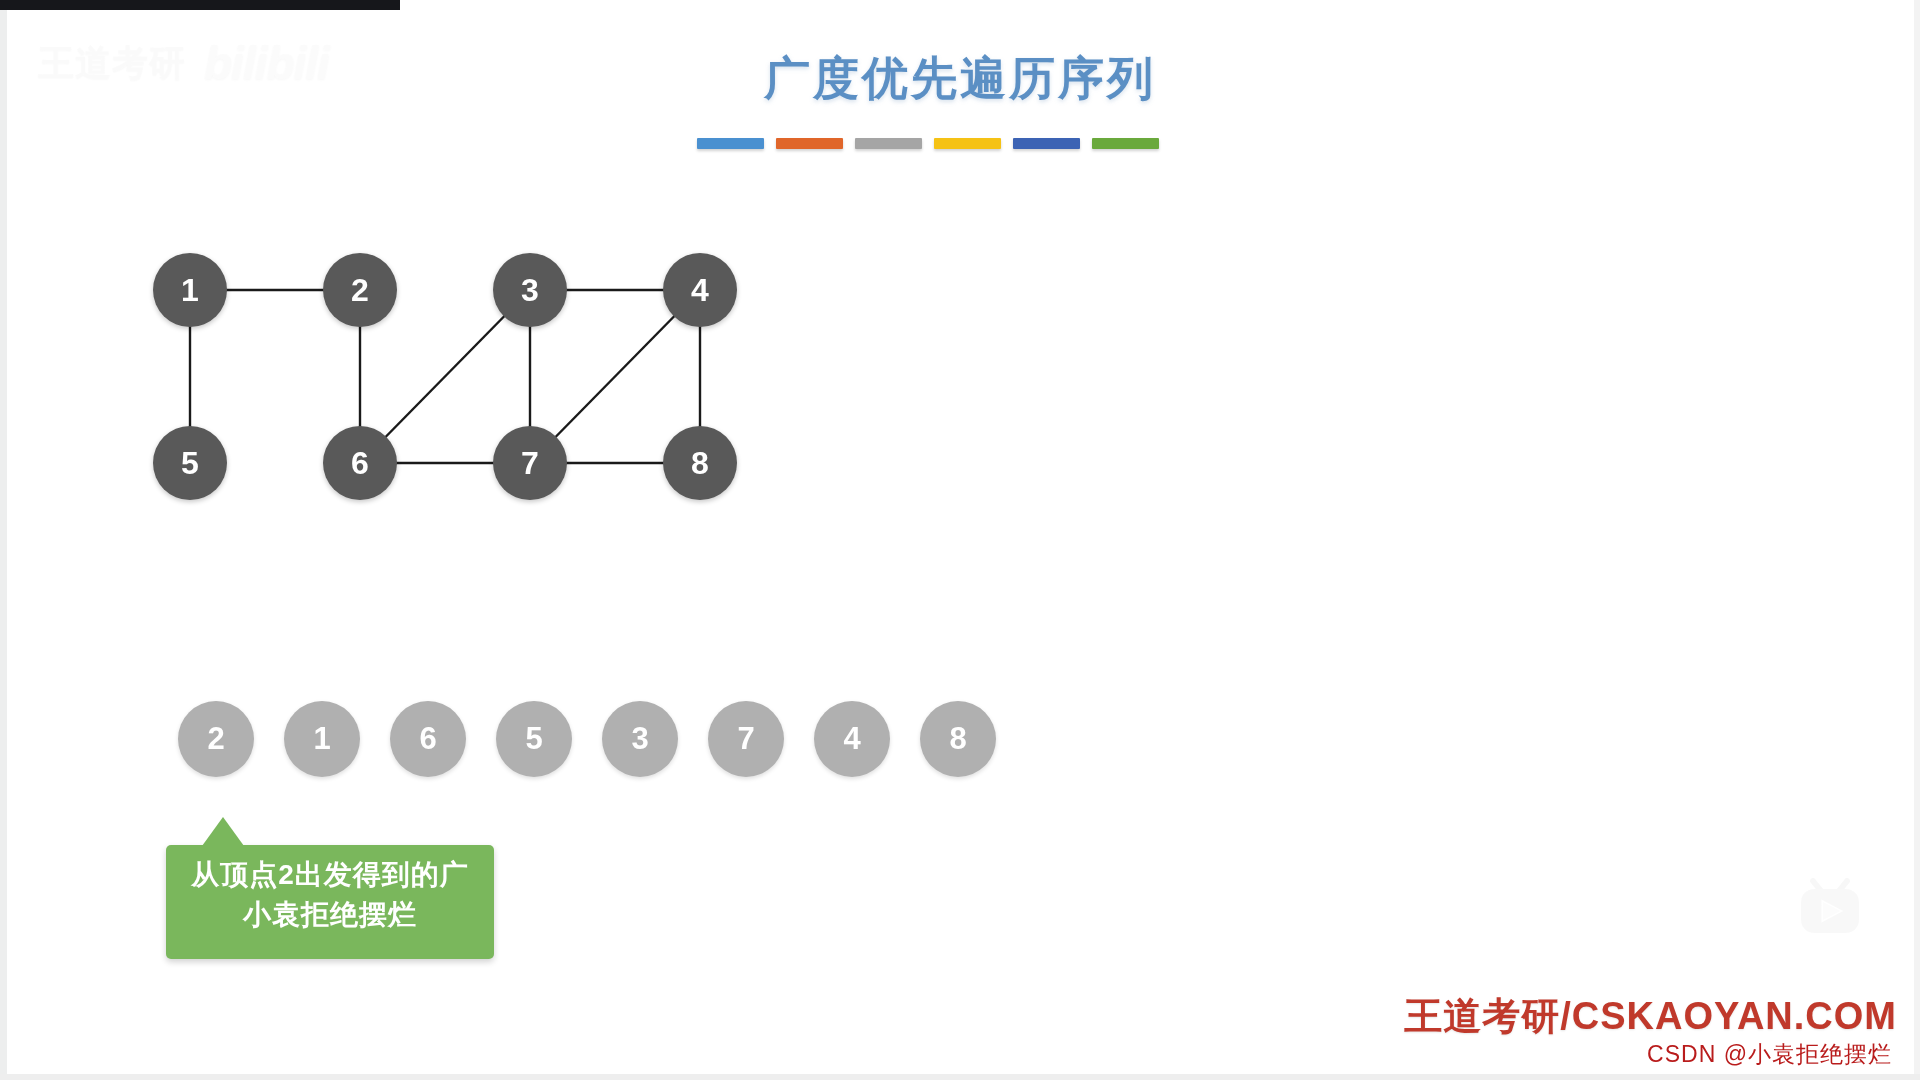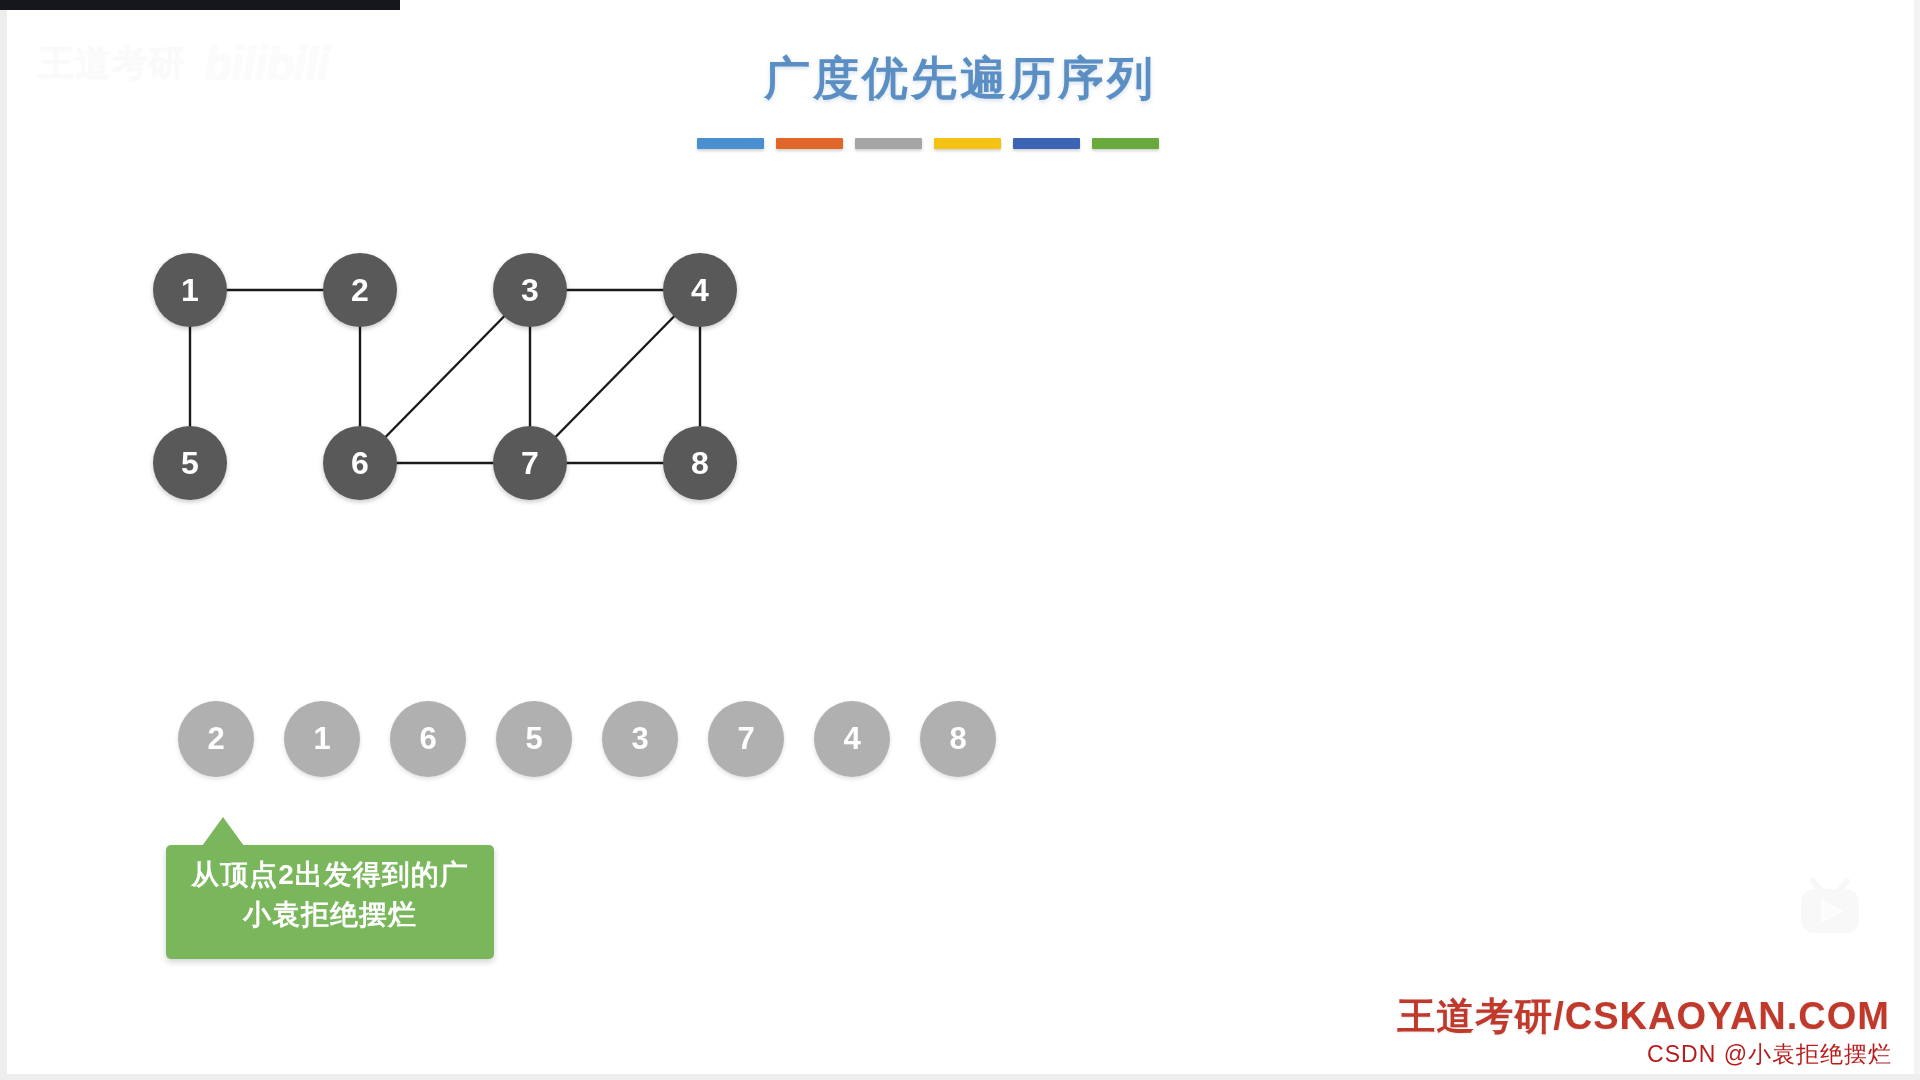--- a/index.html
+++ b/index.html
@@ -203,21 +203,21 @@
     font-size: 28px;
     font-weight: 700;
     line-height: 1.42;
     text-align: center;
     letter-spacing: 1px;
   }
 
   
   .footer-brand {
     position: absolute;
-    right: 30px;
+    right: 23px;
     bottom: 38px;
     font-size: 38px;
     font-weight: 700;
     color: #c0392b;
     letter-spacing: 1px;
     white-space: nowrap;
     text-shadow: 0 1px 2px rgba(0,0,0,0.10);
   }
 </style>
 </head>

